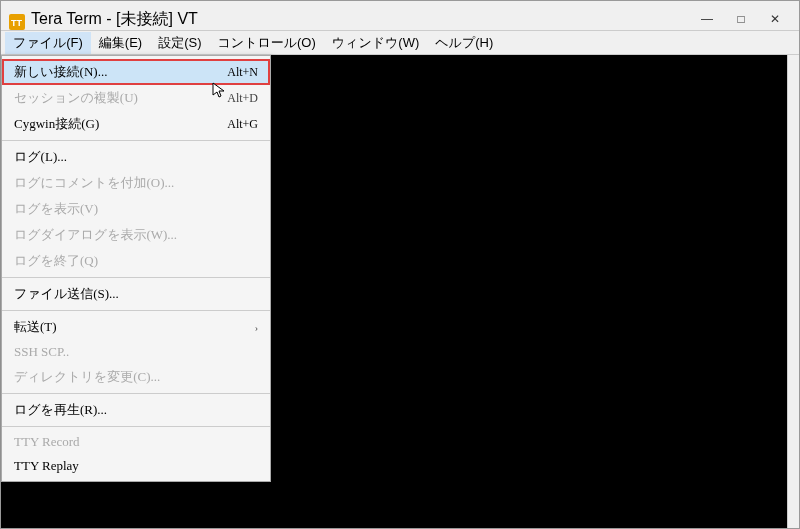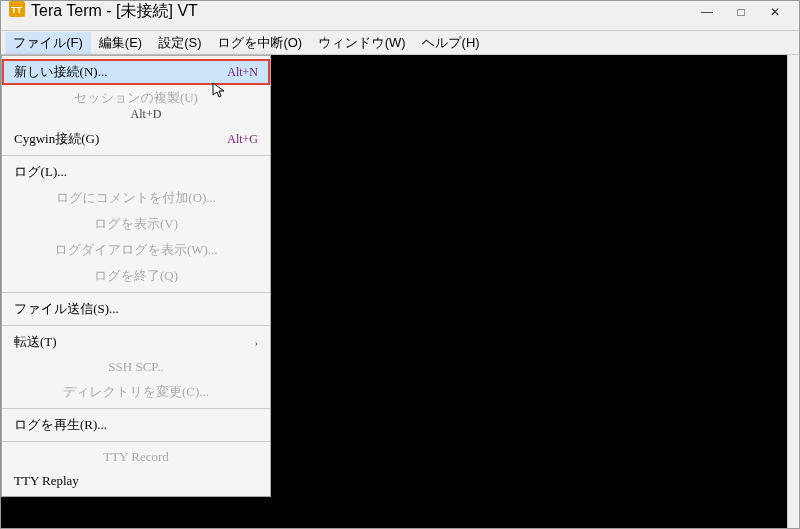--- a/index.html
+++ b/index.html
@@ -18,21 +18,21 @@
       background: #ffffff;
       border: 1px solid #999;
       display: flex;
       flex-direction: column;
     }
 
     .title-bar {
       background: #f0f0f0;
       height: 30px;
       display: flex;
-      align-items: flex-start;
+      align-items: flex-end;
       padding: 0 8px;
       border-bottom: 1px solid #ccc;
       user-select: none;
     }
 
     .title-bar-icon {
       width: 16px;
       height: 16px;
       margin-right: 6px;
       flex-shrink: 0;
@@ -115,29 +115,28 @@
 
     .dropdown-item.highlighted {
       background: #cce4f7;
       outline: 2px solid #e04040;
       outline-offset: -2px;
     }
 
     .dropdown-item.disabled {
       color: #aaa;
       cursor: default;
-      flex-direction: column;
     }
 
     .dropdown-item-label {
       flex: 1;
     }
 
     .dropdown-item-shortcut {
-      color: #701a75;
+      color: #000000;
       font-size: 12px;
       margin-left: 20px;
     }
 
     .dropdown-item.disabled .dropdown-item-shortcut {
       color: #404040;
     }
 
     .dropdown-separator {
       height: 1px;
@@ -197,21 +196,21 @@
     <div class="menu-item active">
       <span>ファイル(F)</span>
     </div>
     <div class="menu-item">
       <span>編集(E)</span>
     </div>
     <div class="menu-item">
       <span>設定(S)</span>
     </div>
     <div class="menu-item">
-      <span>ログを中断(O)</span>
+      <span>コントロール(O)</span>
     </div>
     <div class="menu-item">
       <span>ウィンドウ(W)</span>
     </div>
     <div class="menu-item">
       <span>ヘルプ(H)</span>
     </div>
   </div>
 
   <div class="content-area">

